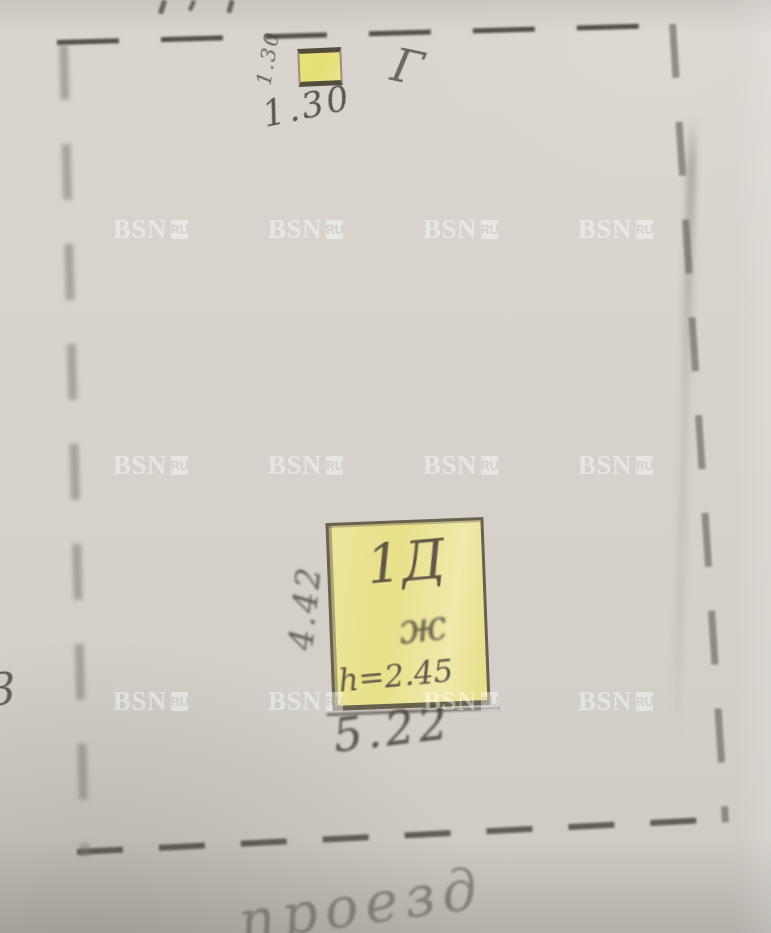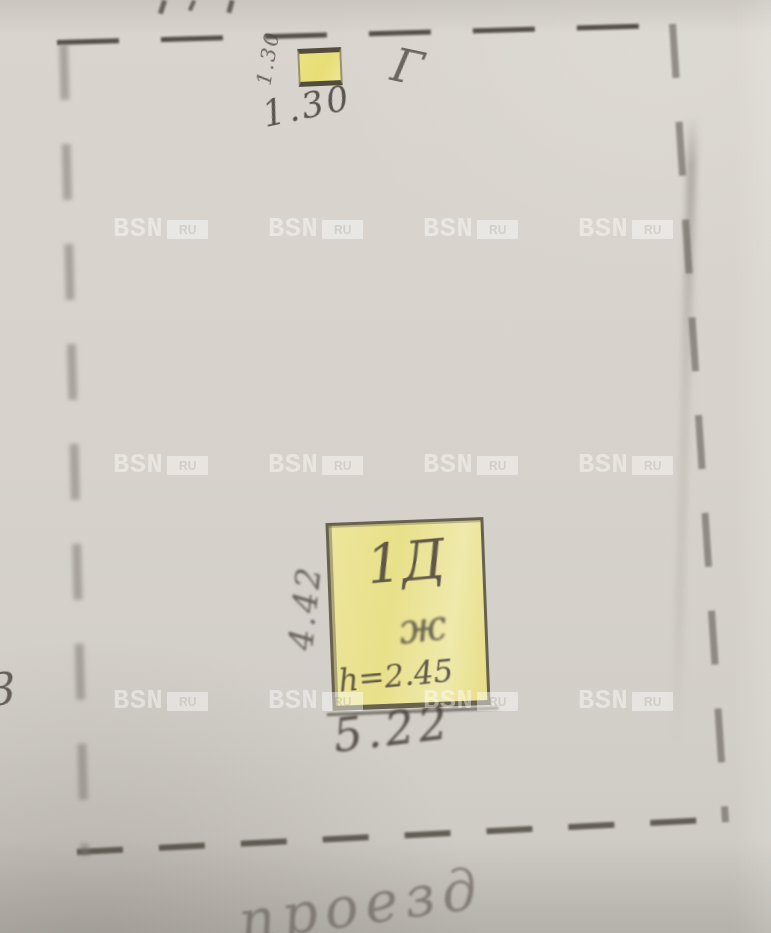--- a/index.html
+++ b/index.html
@@ -71,24 +71,24 @@
   .t-edge3{left:-12px;top:664px;font-size:44px;transform:rotate(-4deg);color:rgba(72,66,58,0.8);}
 
   .cut-mark{position:absolute;background:rgba(70,64,56,0.75);filter:blur(1px);}
   .cm1{left:160px;top:0;width:5px;height:14px;transform:rotate(18deg);}
   .cm2{left:190px;top:0;width:4px;height:11px;transform:rotate(24deg);}
   .cm3{left:228px;top:0;width:5px;height:13px;transform:rotate(15deg);}
 
   
   #watermarks{position:absolute;inset:0;z-index:5;pointer-events:none;}
   .wm{position:absolute;display:flex;align-items:center;gap:4px;opacity:0.52;filter:blur(0.4px);}
-  .wm-bsn{font-family:Liberation Mono, monospace;font-weight:bold;font-size:27px;line-height:1;
+  .wm-bsn{font-family:Liberation Serif, serif;font-weight:bold;font-size:27px;line-height:1;
     color:rgba(255,255,255,0.82);letter-spacing:0.5px;}
   .wm-ru{font-family:"Liberation Sans",sans-serif;font-weight:bold;font-size:12px;line-height:1;
-    color:#cfccc5;background:rgba(255,255,255,0.82);padding:4px 12px 3px;border-radius:1px;}
+    color:#cfccc5;background:rgba(255,255,255,0.82);padding:4px 0 3px;border-radius:1px;}
 </style>
 </head>
 <body>
 
 <div class="page">
 
   <div class="shade-top"></div>
   <div class="shade-bottom"></div>
   <div class="fold-line"></div>
   <div class="right-light"></div>

